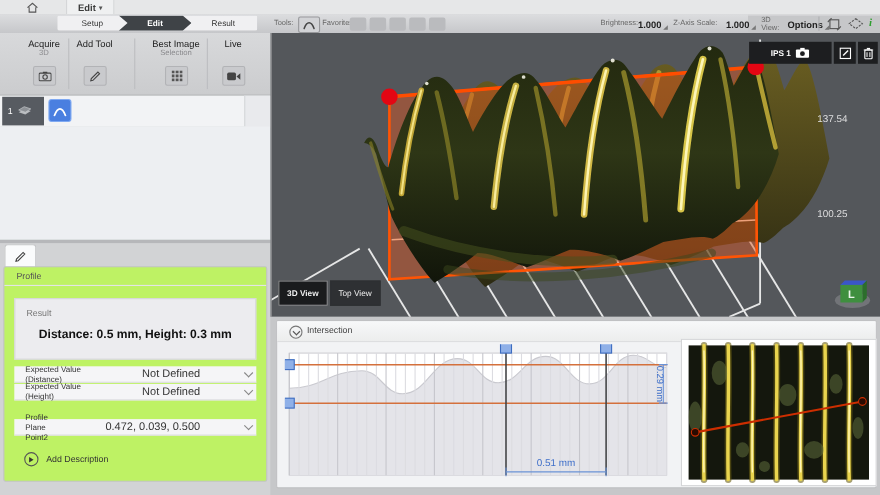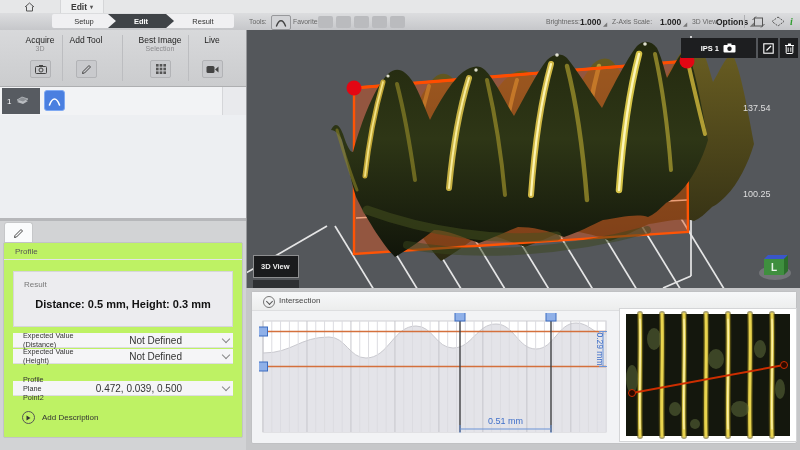--- a/index.html
+++ b/index.html
@@ -9,21 +9,21 @@
   .abs{position:absolute;}
 
   
   .menubar{left:0;top:0;width:800px;height:13px;background:#e6e7e8;border-bottom:1px solid #d2d3d5;}
   .home-btn{left:20px;top:1px;width:18px;height:11px;display:flex;align-items:center;justify-content:center;}
   .menu-item{left:60px;top:0px;height:13px;padding:0 10px;display:flex;align-items:center;gap:3px;
              font-size:8.5px;font-weight:bold;color:#3a3a3a;border-left:1px solid #d5d6d8;border-right:1px solid #d5d6d8;background:#eff0f1;}
   .menu-caret{font-size:6px;color:#555;}
 
   
-  .toolbar{left:0;top:13px;width:800px;height:17px;
+  .toolbar{left:0;top:13px;width:680px;height:17px;
            background:linear-gradient(#dcdddf,#c6c7ca);border-bottom:1px solid #a8a9ac;}
   .tab{top:1px;height:14px;display:flex;align-items:center;justify-content:center;
        font-size:7.5px;color:#333;background:#f0f0f2;}
   .tab.mid{clip-path:polygon(0 0, calc(100% - 8px) 0, 100% 50%, calc(100% - 8px) 100%, 0 100%, 8px 50%);}
   .tab.first{clip-path:polygon(0 0, calc(100% - 8px) 0, 100% 50%, calc(100% - 8px) 100%, 0 100%);border-radius:2px 0 0 2px;}
   .tab.last{clip-path:polygon(0 0, 100% 0, 100% 100%, 0 100%, 8px 50%);border-radius:0 2px 2px 0;}
   .tab.active{background:#3f4347;color:#fff;font-weight:bold;}
   .tb-label{top:0;height:17px;display:flex;align-items:center;font-size:6.8px;color:#666;}
   .tb-btn{top:2px;width:18px;height:13px;background:#d2d3d6;border:1px solid #97989b;border-radius:2px;
           display:flex;align-items:center;justify-content:center;}
@@ -65,21 +65,21 @@
   .add-desc{left:18px;top:168px;display:flex;align-items:center;gap:7px;}
   .add-desc-circle{width:11px;height:11px;border:1px solid #555;border-radius:50%;display:flex;align-items:center;justify-content:center;}
   .add-desc-text{font-size:8px;color:#333;}
 
   
   .view3d{left:246px;top:30px;width:554px;height:258px;background:#54575b;border-left:1px solid #97989b;}
   .ips-group{right:3px;top:8px;display:flex;gap:2px;}
   .dark-btn{height:20px;background:#1d1e20;color:#fff;display:flex;align-items:center;justify-content:center;gap:4px;
             font-size:7.5px;font-weight:bold;padding:0 20px;}
   .axis-label{color:#dfdfe0;font-size:9px;}
-  .viewbtns{left:6px;top:225px;display:flex;gap:2px;flex-direction:column;}
+  .viewbtns{left:6px;top:225px;display:flex;gap:2px;}
   .view-btn{height:21px;padding:0 7px;background:#2e3033;color:#eee;font-size:7.5px;display:flex;align-items:center;border:1px solid #2e3033;}
   .view-btn.active{background:#1a1b1d;border:1px solid #8d8e90;font-weight:bold;}
 
   
   .ipanel{left:246px;top:288px;width:554px;height:162px;background:#c6c7c9;}
   .icard{left:5px;top:3px;width:546px;height:153px;background:#f2f3f5;border:1px solid #c0c1c3;border-radius:2px;box-sizing:border-box;}
   .icard-header{left:0;top:0;width:544px;height:18px;background:linear-gradient(#f7f8f9,#eceded);border-bottom:1px solid #dddee0;}
   .ihead-icon{left:11px;top:4px;width:10px;height:10px;border:1px solid #777;border-radius:50%;display:flex;align-items:center;justify-content:center;}
   .ihead-title{left:27px;top:4px;font-size:8px;color:#444;}
   .ichev{width:4px;height:4px;border-right:1px solid #555;border-bottom:1px solid #555;transform:rotate(45deg);margin-top:-1.5px;}

